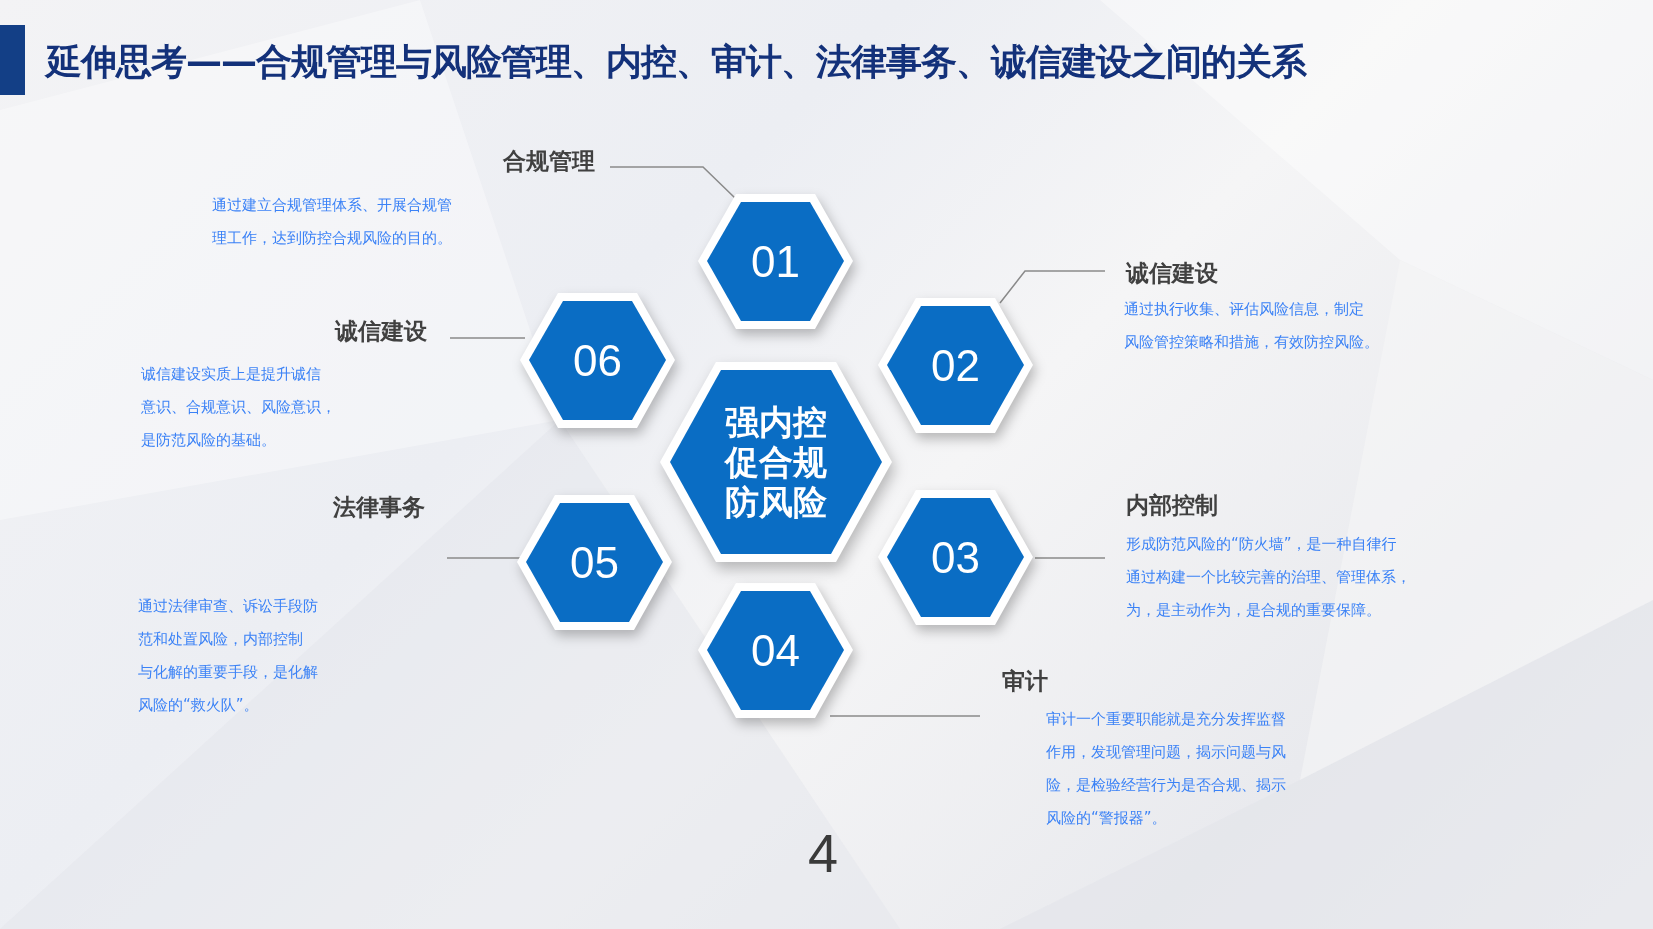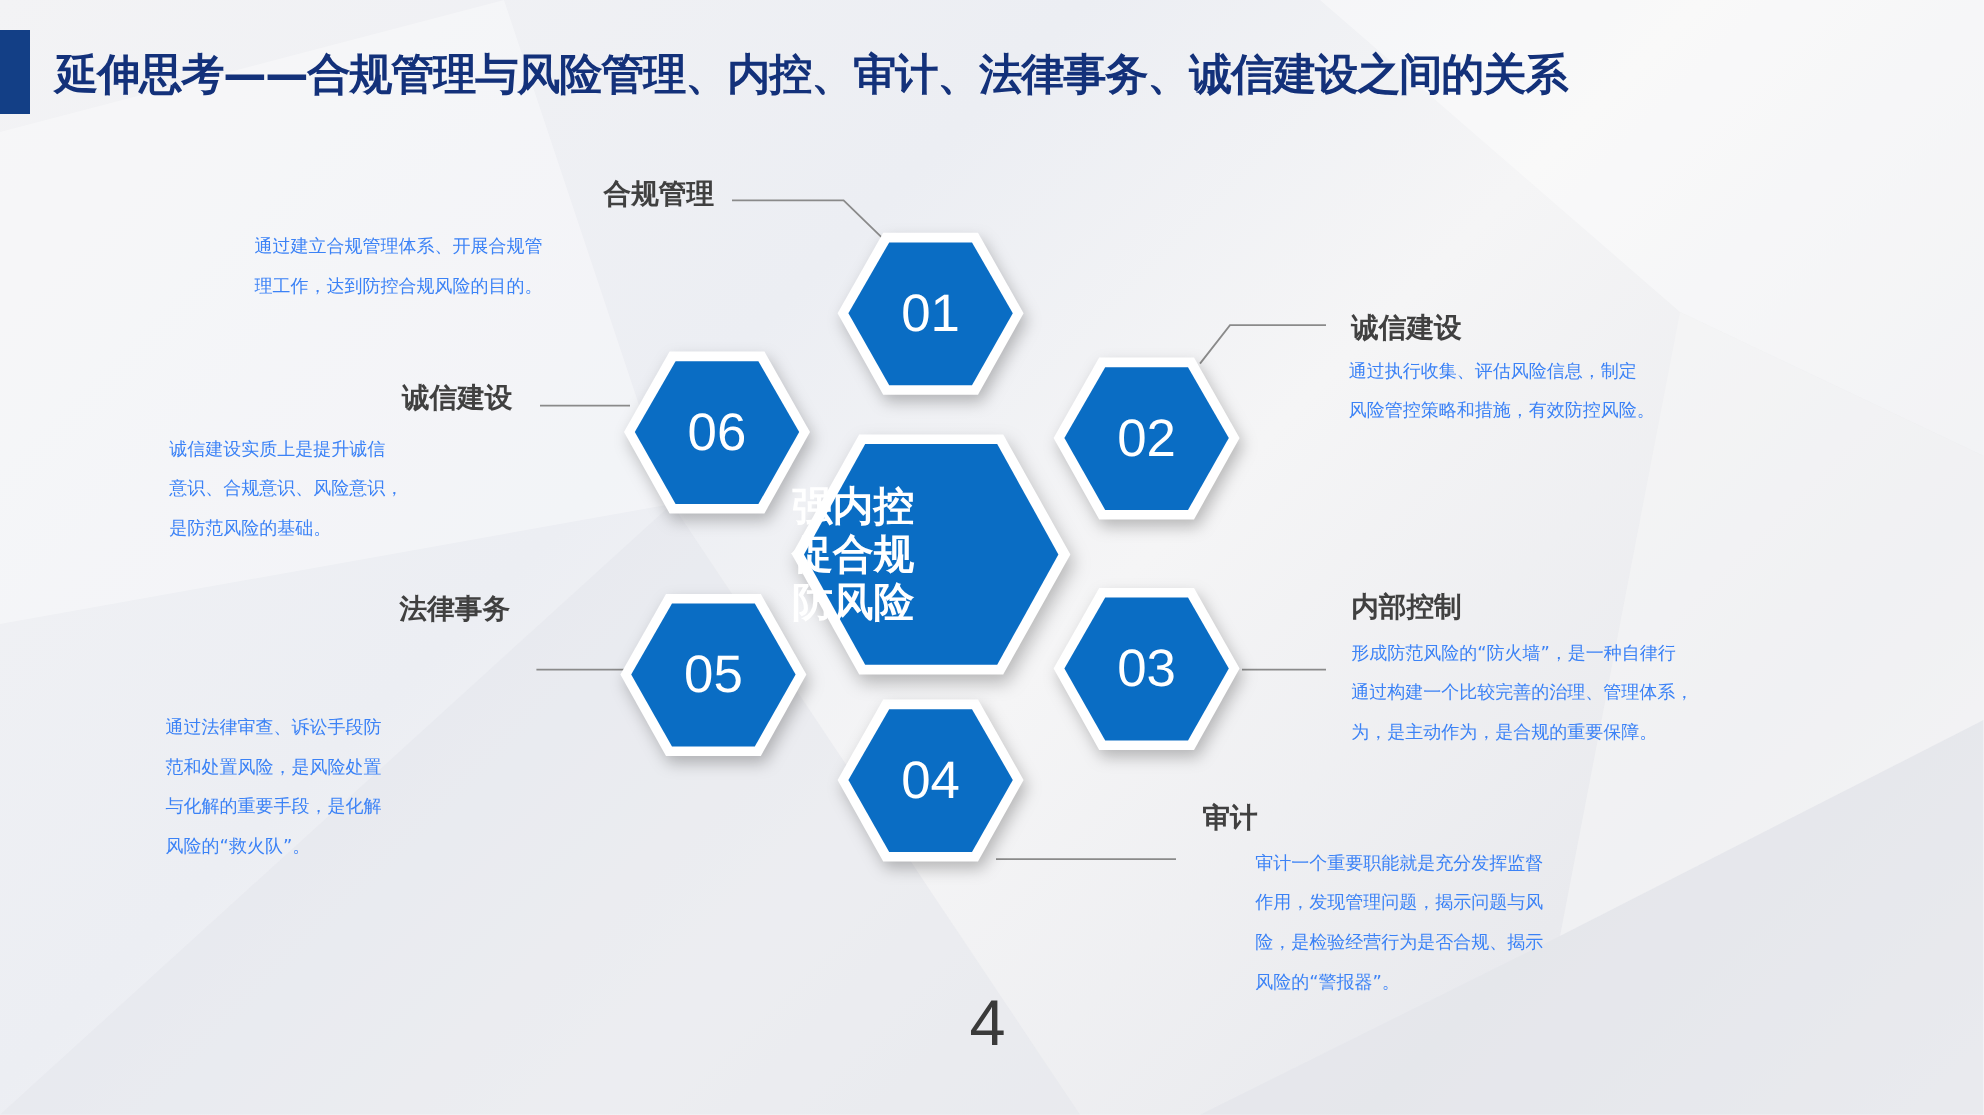--- a/index.html
+++ b/index.html
@@ -6,21 +6,21 @@
   body{width:1653px;height:929px;overflow:hidden;position:relative;
     font-family:"DejaVu Sans","Liberation Sans",sans-serif;
     background:linear-gradient(135deg,#f3f3f5 0%,#eceef3 35%,#f5f5f6 55%,#e9eaee 80%,#f2f2f4 100%);}
   .facet{position:absolute;inset:0;pointer-events:none;}
   .title-bar{position:absolute;left:0;top:25px;width:25px;height:70px;background:#133f86;}
   .title{position:absolute;left:46px;top:38px;font-size:36px;font-weight:bold;color:#13317a;letter-spacing:-1px;white-space:nowrap;}
   .hex{position:absolute;}
   .hex svg{position:absolute;left:0;top:0;overflow:visible;}
   .hex .num{position:absolute;left:0;top:0;width:100%;height:100%;display:flex;align-items:center;justify-content:center;
     color:#fff;font-family:"Liberation Sans",sans-serif;font-size:44px;}
-  .center-text{position:absolute;left:0;top:0;width:100%;height:100%;display:flex;flex-direction:column;align-items:flex-start;justify-content:center;
+  .center-text{position:absolute;left:0;top:0;width:100%;height:100%;display:flex;flex-direction:column;align-items:center;justify-content:center;
     color:#fff;font-size:34px;font-weight:bold;line-height:40px;}
   .label{position:absolute;font-size:23px;font-weight:bold;color:#404040;white-space:nowrap;}
   .desc{position:absolute;font-size:15px;color:#3b82f6;line-height:33px;}
   .desc div{white-space:nowrap;}
   .right{text-align:right;}
   .line{position:absolute;}
   .page-num{position:absolute;left:808px;top:822px;font-size:54px;color:#3a3a3a;font-family:"Liberation Sans",sans-serif;}
 </style>
 </head>
 <body>
@@ -125,21 +125,21 @@
 <div class="desc" style="left:1002px;top:703px;margin-left:44px;">
   <div>审计一个重要职能就是充分发挥监督</div>
   <div>作用，发现管理问题，揭示问题与风</div>
   <div>险，是检验经营行为是否合规、揭示</div>
   <div>风险的“警报器”。</div>
 </div>
 
 <div class="label right" style="left:300px;top:492px;width:125px;">法律事务</div>
 <div class="desc" style="left:138px;top:562px;margin-top:28px;">
   <div>通过法律审查、诉讼手段防</div>
-  <div>范和处置风险，是风险处置</div>
+  <div>范和处置风险，内部控制</div>
   <div>与化解的重要手段，是化解</div>
   <div>风险的“救火队”。</div>
 </div>
 
 <div class="label right" style="left:302px;top:316px;width:125px;">诚信建设</div>
 <div class="desc" style="left:141px;top:358px;">
   <div>诚信建设实质上是提升诚信</div>
   <div>意识、合规意识、风险意识，</div>
   <div>是防范风险的基础。</div>
 </div>

